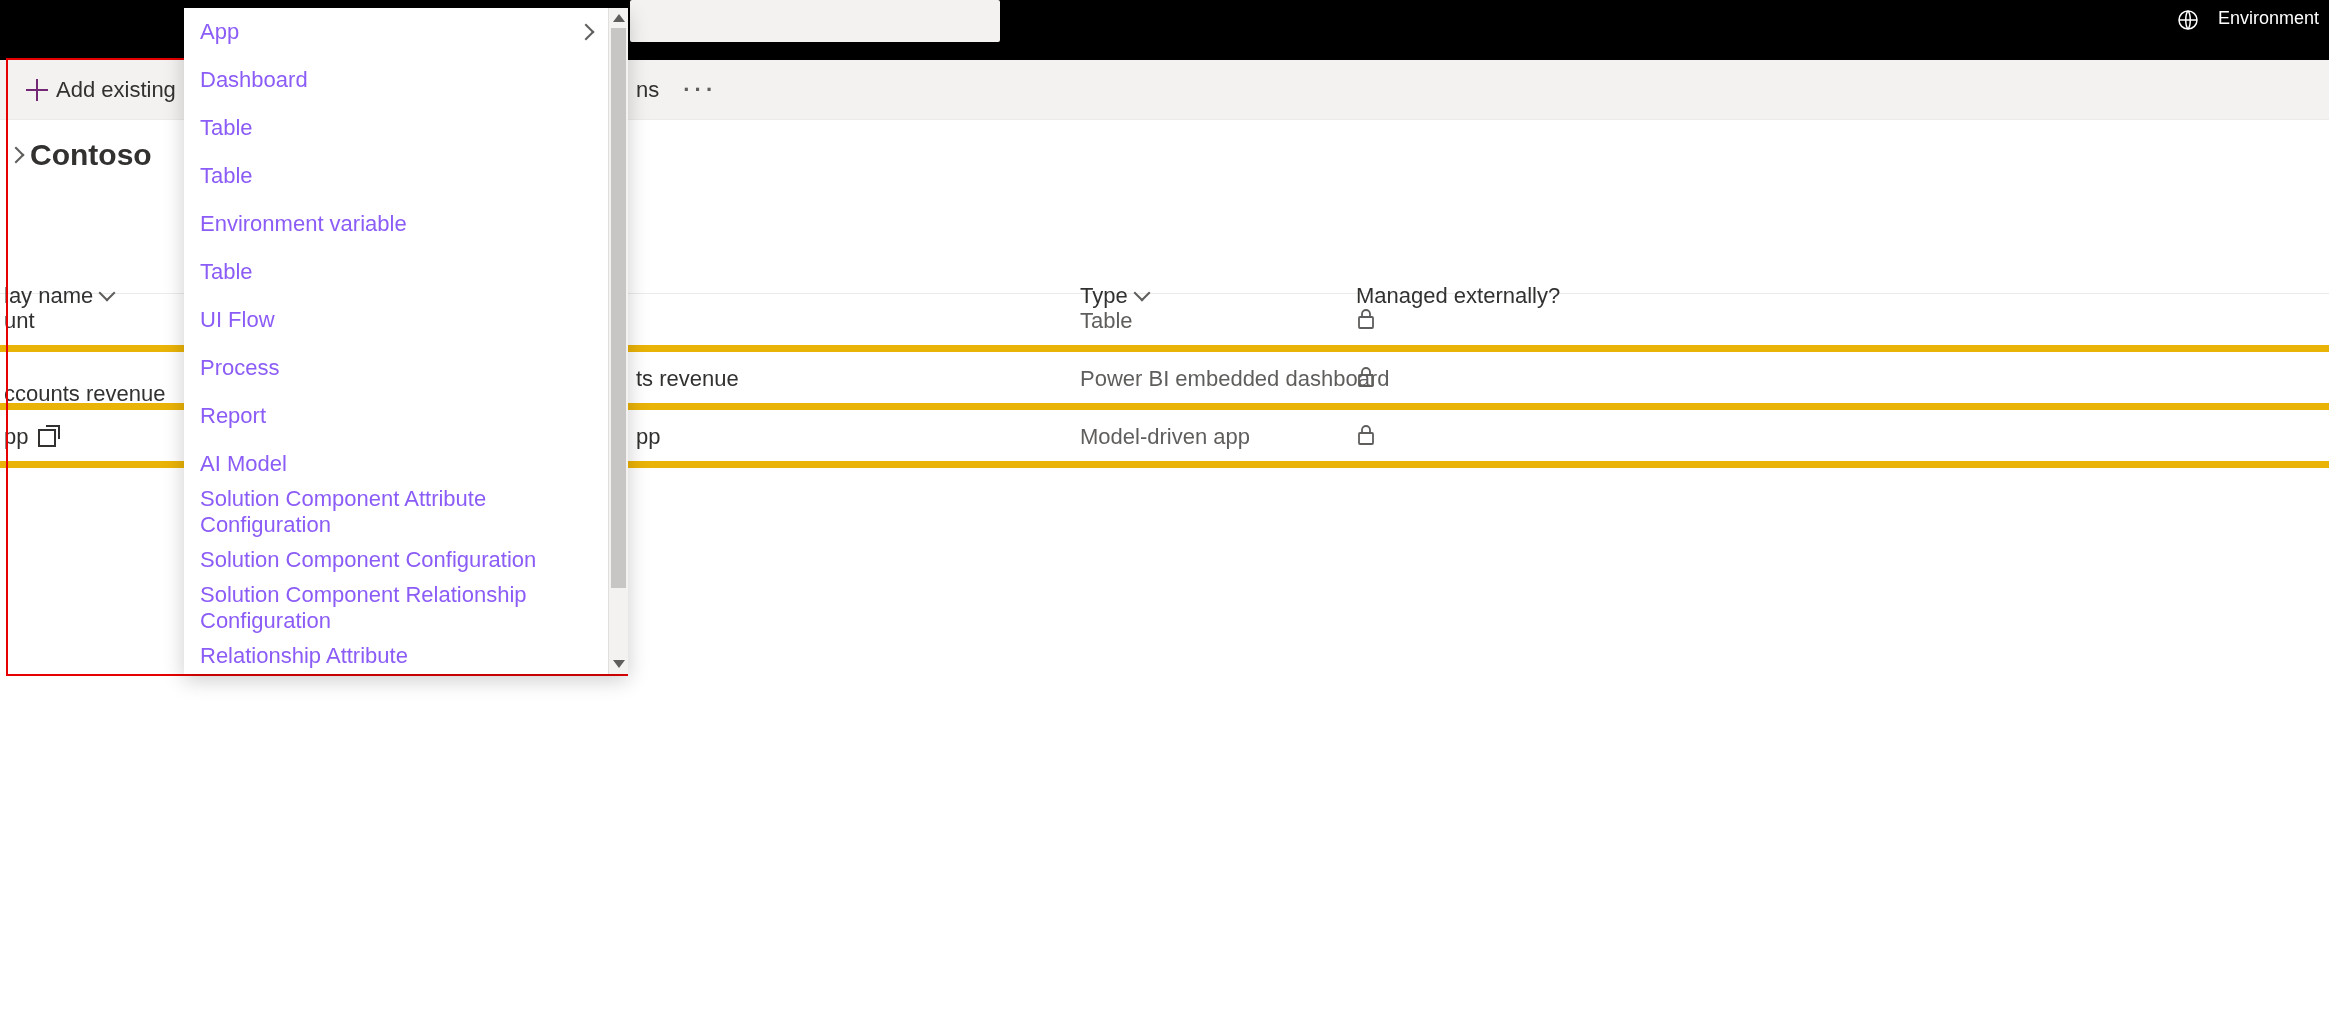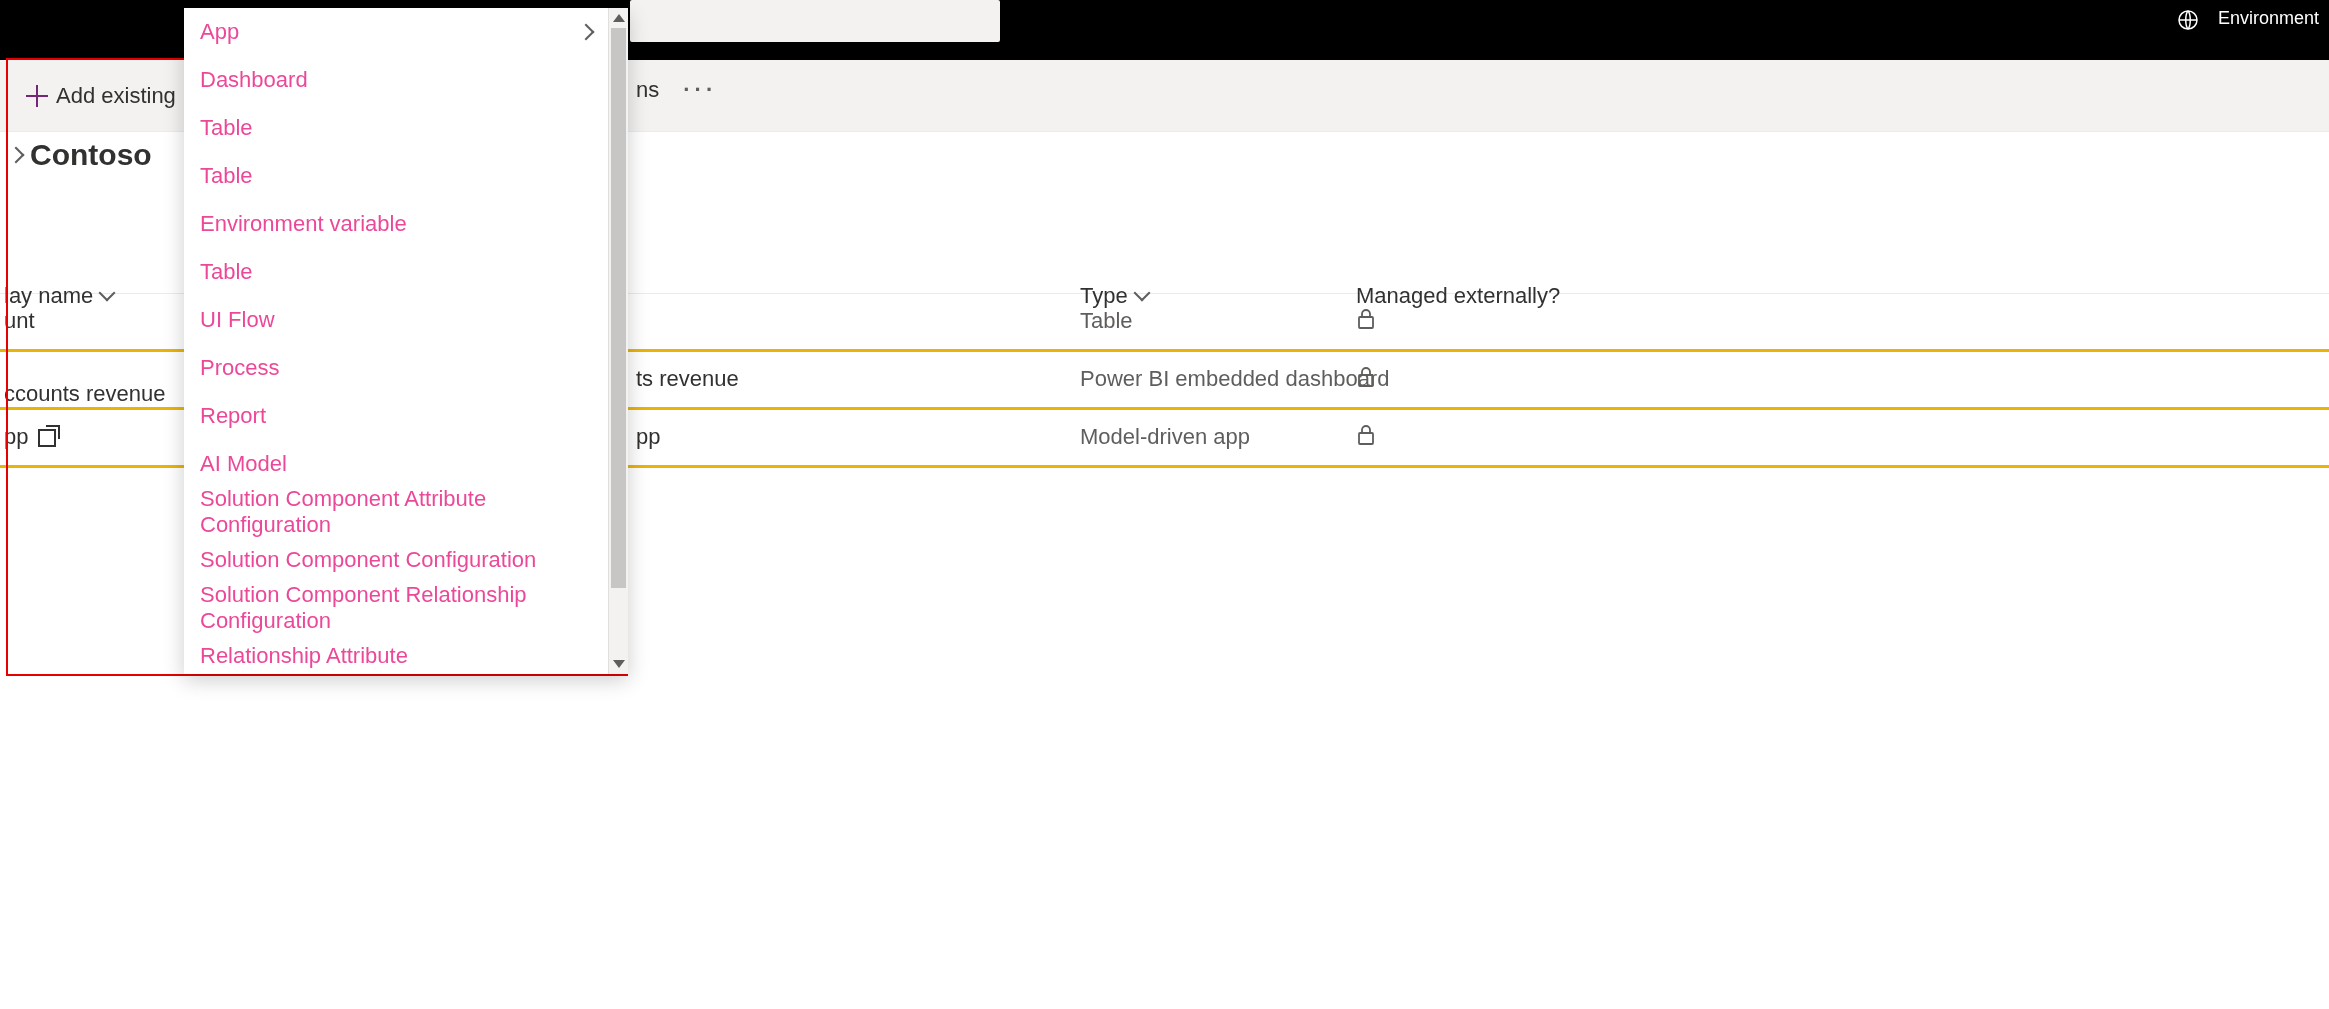--- a/index.html
+++ b/index.html
@@ -40,21 +40,21 @@
     align-items: flex-start;
     gap: 18px;
     color: #fff;
     font-size: 18px;
   }
   .env-area svg { fill: none; stroke: #fff; stroke-width: 1.5; }
   .env-label { font-size: 18px; line-height: 20px;}
   .cmdbar {
     position: absolute;
     top: 60px; left: 0; right: 0;
-    height: 72px;
+    height: 60px;
     background: #f3f2f1;
     border-bottom: 1px solid #edebe9;
     display: flex;
     align-items: center;
     padding-left: 14px;
     gap: 10px;
   }
   .cmd-btn {
     display: inline-flex;
     align-items: center;
@@ -139,21 +139,21 @@
     transform: rotate(45deg);
     margin-top: -6px;
   }
   .rows {
     position: absolute;
     top: 294px;
     left: 0; right: 0;
   }
   .row {
     height: 58px;
-    border-bottom: 3px solid #eab308;
+    border-bottom: 7px solid #eab308;
     position: relative;
   }
   .cell {
     position: absolute;
     top: 14px;
     font-size: 22px;
     color: #323130;
   }
   .cell.muted { color: #605e5c; }
   .ext-icon {
@@ -190,21 +190,21 @@
     flex: 1;
     overflow: hidden;
   }
   .dd-item {
     height: 48px;
     display: flex;
     align-items: center;
     justify-content: space-between;
     padding: 0 16px;
     font-size: 22px;
-    color: #ec4899;
+    color: #8b5cf6;
     cursor: pointer;
   }
   .dd-item .chev-right {
     width: 12px; height: 12px;
     border-right: 2px solid #605e5c;
     border-bottom: 2px solid #605e5c;
     transform: rotate(-45deg);
   }
   .dd-scrollbar {
     width: 20px;

